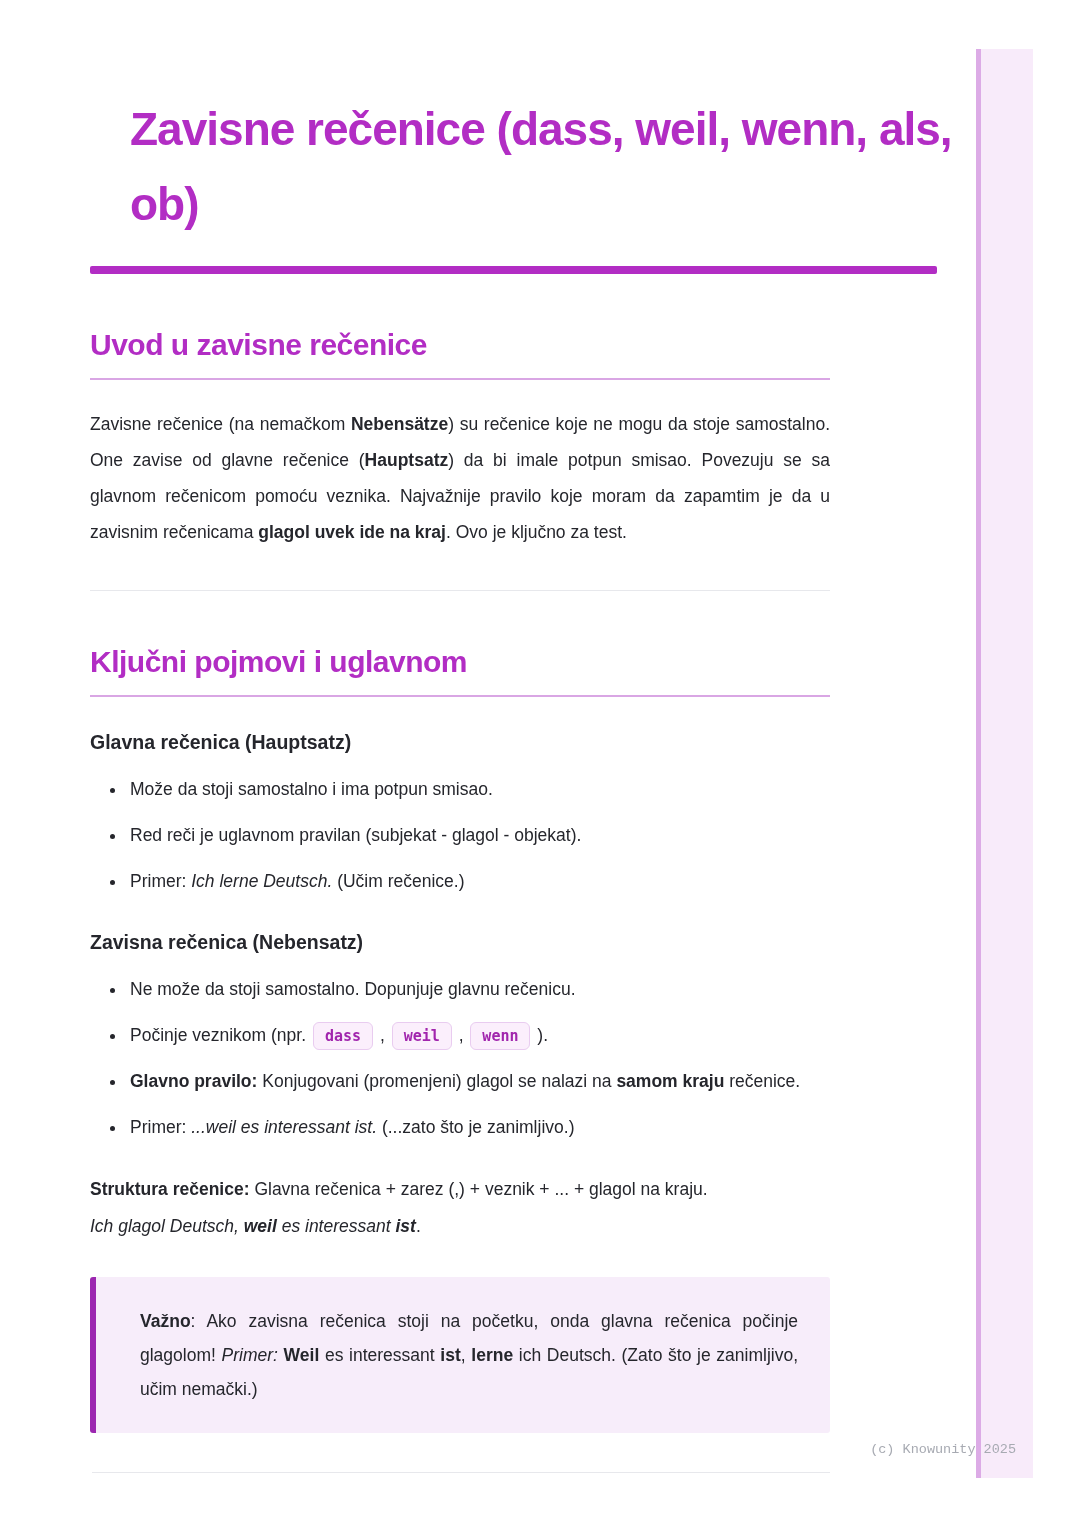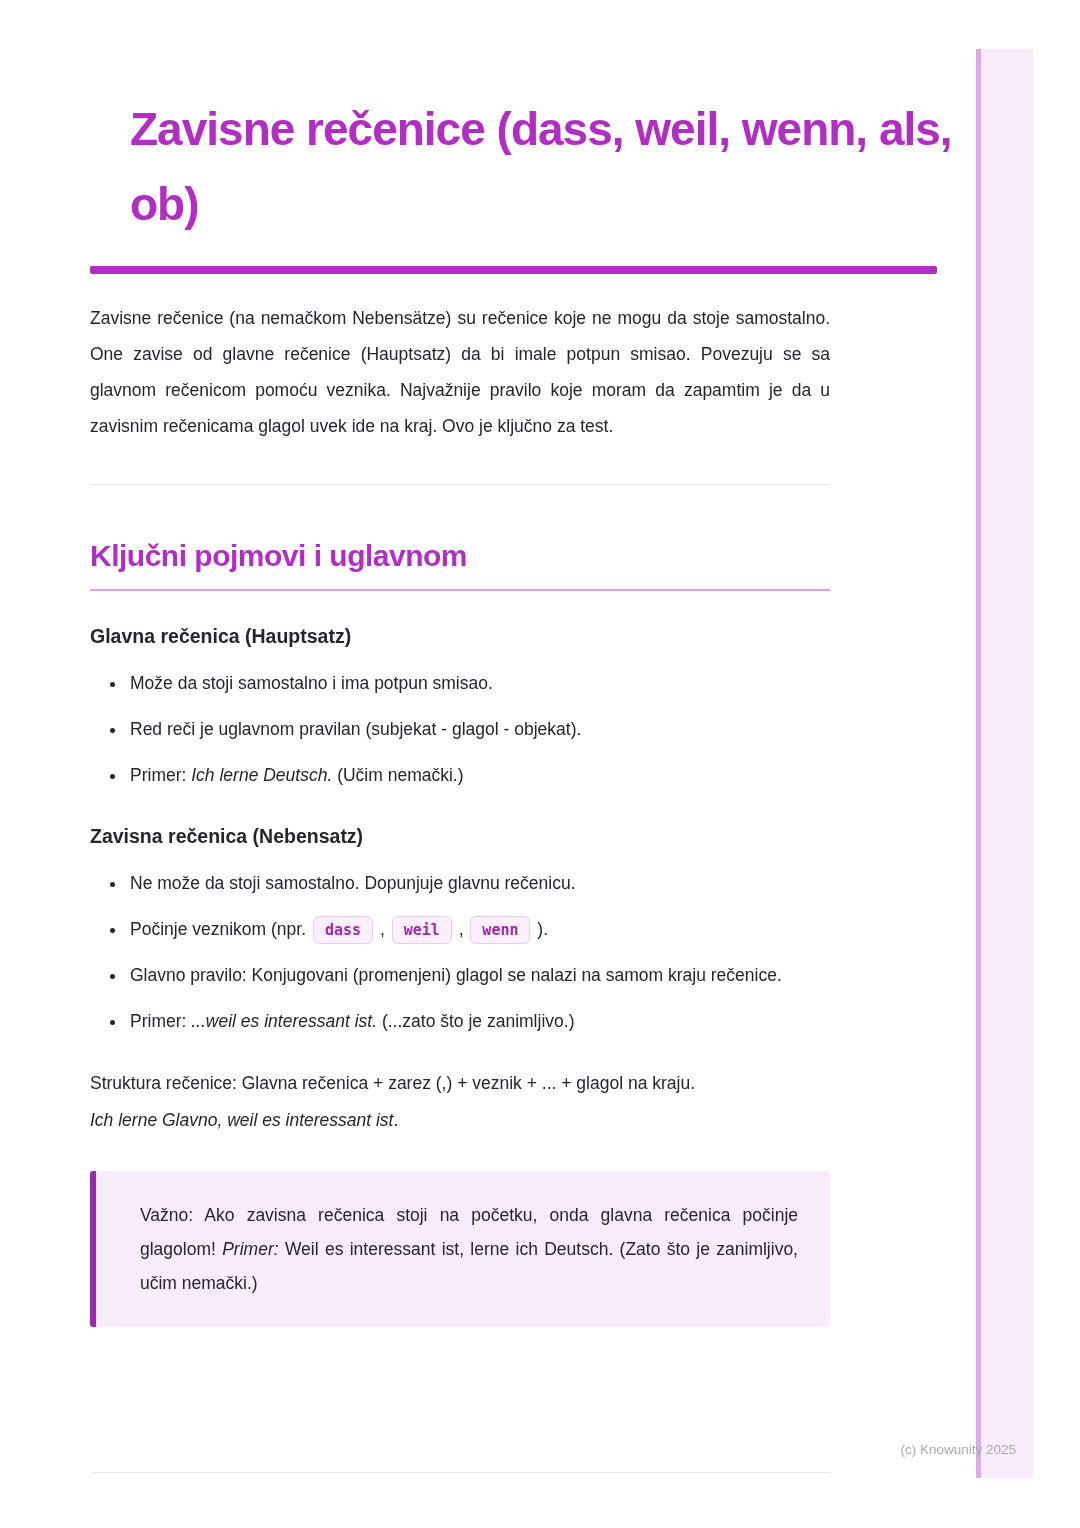--- a/index.html
+++ b/index.html
@@ -45,21 +45,21 @@
   h3.subheading{
     font-size:19.5px;font-weight:bold;margin-top:34px;
   }
   ul.bullet-list{
     margin-top:20px;padding-left:36px;list-style-type:disc;
   }
   ul.bullet-list li{
     font-size:17.5px;line-height:31px;margin:15px 0;padding-left:4px;
   }
   ul.bullet-list li::marker{color:var(--text);font-size:15px;}
-  .b{font-weight:normal;}
+  .b{font-weight:bold;}
   .i{font-style:italic;}
   .code-pill{
     font-family:"DejaVu Sans Mono", monospace;font-size:15px;font-weight:bold;
     color:var(--pill_text);background:var(--pill_bg);
     border:1px solid var(--pill_border);border-radius:6px;
     padding:3px 11px;margin:0 2px;display:inline-block;line-height:20px;
   }
   p.structure-line{
     margin-top:28px;font-size:17.5px;line-height:37px;text-align:justify;
   }
@@ -72,63 +72,64 @@
     padding:27px 32px 27px 44px;
   }
   aside.callout p{
     font-size:17.5px;line-height:34px;text-align:justify;
   }
   .side-strip{
     position:absolute;left:976px;top:49px;width:57px;height:1429px;
     background:var(--strip_bg);border-left:5px solid var(--strip_border);z-index:1;
   }
   .footer-credit{
-    position:absolute;top:1442px;right:64px;font-size:13.5px;color:var(--muted);z-index:2;
+    position:absolute;top:1442px;right:64px;font-size:13.5px;color:var(--muted);z-index:2;font-family:Liberation Mono, monospace;
   }
   .bottom-divider{
     position:absolute;left:92px;top:1472px;width:738px;border:none;
     border-top:1px solid var(--divider);margin:0;z-index:2;
   }
 </style>
 </head>
 <body>
 
 <div class="side-strip"></div>
 
 <main class="content">
 
   <h1 class="page-title">Zavisne rečenice (dass, weil, wenn, als, ob)</h1>
   <div class="title-rule"></div>
 
   <section>
+    <h2 class="section-heading">Uvod u zavisne rečenice</h2>
     <p class="body-par"><span>Zavisne rečenice (na nemačkom </span><span class="b">Nebensätze</span><span>) su rečenice koje ne mogu da stoje samostalno. One zavise od glavne rečenice (</span><span class="b">Hauptsatz</span><span>) da bi imale potpun smisao. Povezuju se sa glavnom rečenicom pomoću veznika. Najvažnije pravilo koje moram da zapamtim je da u zavisnim rečenicama </span><span class="b">glagol uvek ide na kraj</span><span>. Ovo je ključno za test.</span></p>
   </section>
 
   <hr class="section-divider">
 
   <section>
     <h2 class="section-heading">Ključni pojmovi i uglavnom</h2>
 
     <h3 class="subheading">Glavna rečenica (Hauptsatz)</h3>
     <ul class="bullet-list">
       <li><span>Može da stoji samostalno i ima potpun smisao.</span></li>
       <li><span>Red reči je uglavnom pravilan (subjekat - glagol - objekat).</span></li>
-      <li><span>Primer: </span><span class="i">Ich lerne Deutsch.</span><span> (Učim nemački.)</span></li>
+      <li><span>Primer: </span><span class="i">Ich lerne Deutsch.</span><span> (Učim rečenice.)</span></li>
     </ul>
 
     <h3 class="subheading">Zavisna rečenica (Nebensatz)</h3>
     <ul class="bullet-list">
       <li><span>Ne može da stoji samostalno. Dopunjuje glavnu rečenicu.</span></li>
       <li><span>Počinje veznikom (npr. </span><span class="code-pill">dass</span><span> , </span><span class="code-pill">weil</span><span> , </span><span class="code-pill">wenn</span><span> ).</span></li>
       <li><span class="b">Glavno pravilo:</span><span> Konjugovani (promenjeni) glagol se nalazi na </span><span class="b">samom kraju</span><span> rečenice.</span></li>
       <li><span>Primer: </span><span class="i">...weil es interessant ist.</span><span> (...zato što je zanimljivo.)</span></li>
     </ul>
 
     <p class="structure-line"><span class="b">Struktura rečenice:</span><span> Glavna rečenica + zarez (,) + veznik + ... + glagol na kraju.</span></p>
-    <p class="structure-example"><span class="i">Ich lerne Glavno, </span><span class="b i">weil</span><span class="i"> es interessant </span><span class="b i">ist</span><span>.</span></p>
+    <p class="structure-example"><span class="i">Ich glagol Deutsch, </span><span class="b i">weil</span><span class="i"> es interessant </span><span class="b i">ist</span><span>.</span></p>
 
     <aside class="callout">
       <p><span class="b">Važno</span><span>: Ako zavisna rečenica stoji na početku, onda glavna rečenica počinje glagolom! </span><span class="i">Primer:</span><span> </span><span class="b">Weil</span><span> es interessant </span><span class="b">ist</span><span>, </span><span class="b">lerne</span><span> ich Deutsch. (Zato što je zanimljivo, učim nemački.)</span></p>
     </aside>
   </section>
 
 </main>
 
 <div class="footer-credit">(c) Knowunity 2025</div>
 <hr class="bottom-divider">

